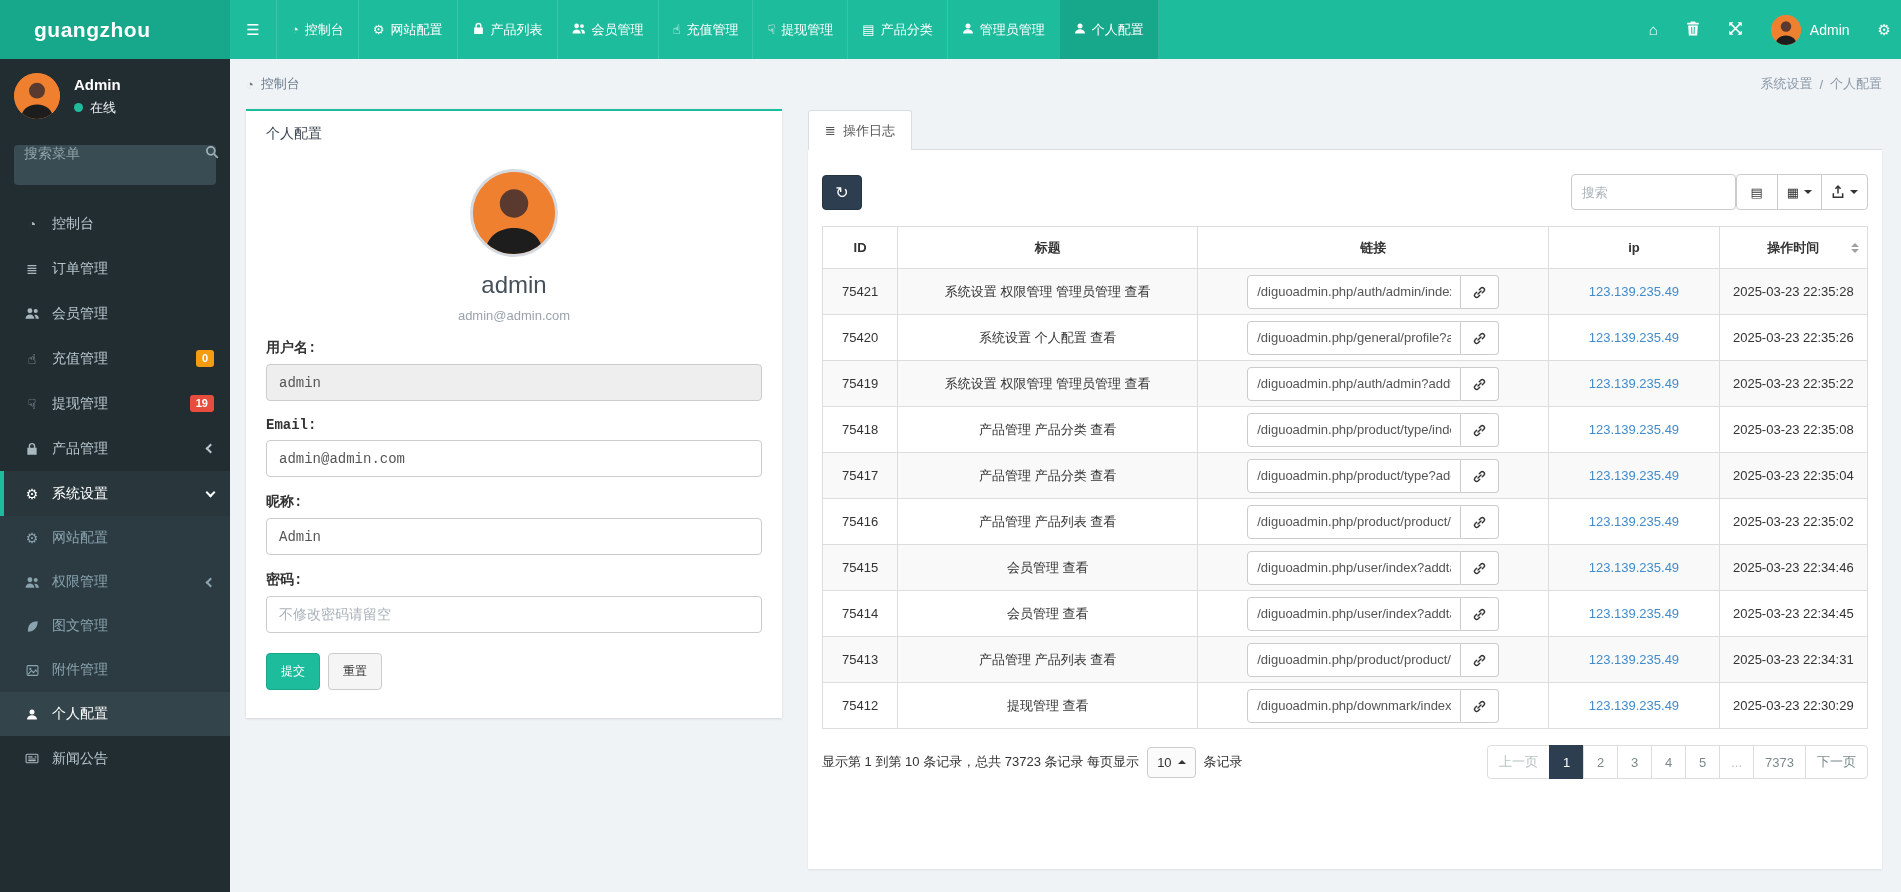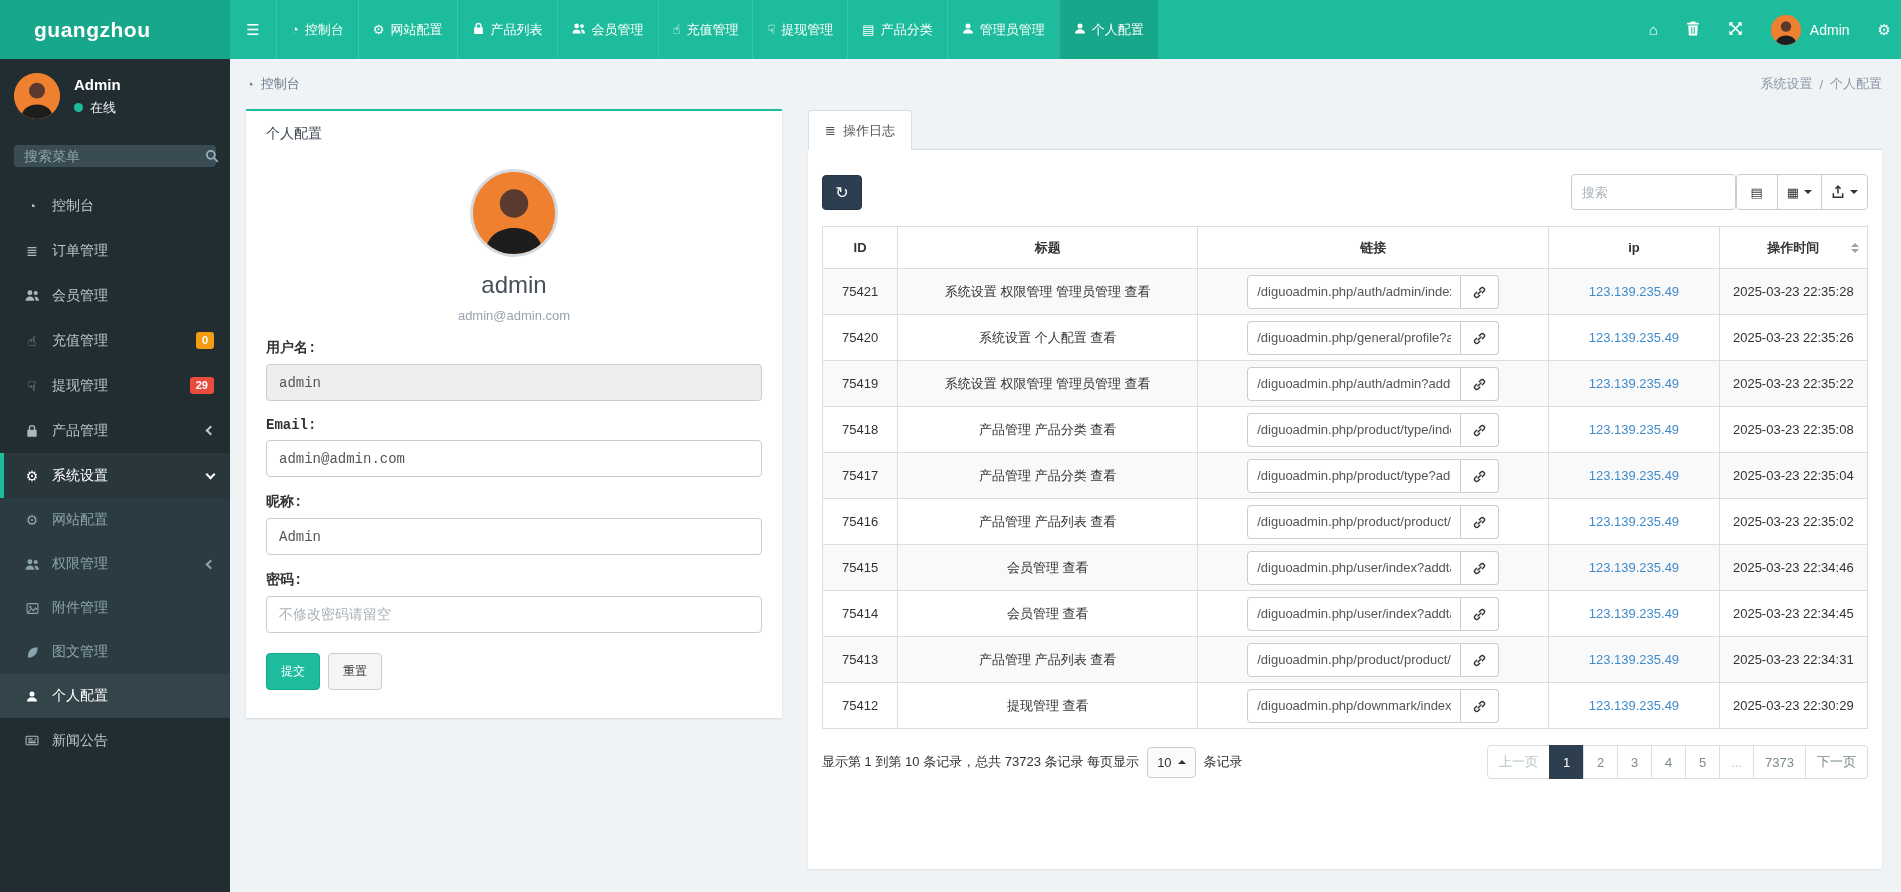--- a/index.html
+++ b/index.html
@@ -28,22 +28,22 @@
   
   .layout { display:flex; height:847px; }
 
   
   .sidebar { width:230px; background:#222d32; flex:none; color:#b8c7ce; }
   .side-user { display:flex; align-items:center; gap:14px; padding:14px 14px 16px 14px; }
   .avatar-lg { width:46px; height:46px; border-radius:50%; background:#ef8030; overflow:hidden; position:relative; flex:none; }
   .side-user-name { color:#fff; font-weight:bold; font-size:15px; margin-bottom:6px; }
   .side-user-status { font-size:13px; color:#eef3f4; display:flex; align-items:center; gap:7px; }
   .dot { width:9px; height:9px; border-radius:50%; background:#1dbc9c; display:inline-block; }
-  .side-search { margin:10px 14px 16px 14px; background:#394c53; border-radius:4px; height:22px;
-                 display:flex; align-items:center; padding:0 10px; }
+  .side-search { margin:10px 14px 16px 14px; background:#394c53; border-radius:4px; height:40px;
+                 display:flex; align-items:flex-start; padding:0 10px; }
   .side-search input { flex:1; background:transparent; border:none; outline:none; color:#d3dde1; font-size:14px; }
   .side-search input::placeholder { color:#90a3ab; }
   .side-search .ico { color:#9fb2ba; }
   .menu { list-style:none; }
   .menu-item { height:45px; display:flex; align-items:center; gap:10px; padding:0 16px 0 18px;
                font-size:14px; cursor:pointer; border-left:4px solid transparent; }
   .menu-item .mico { width:20px; text-align:center; font-size:14px; flex:none; color:#a9b8bf; }
   .menu-item .lbl { flex:1; }
   .menu-item.active-parent { background:#29373d; border-left-color:#1dbc9c; color:#fff; }
   .menu-item.active-parent .mico { color:#fff; }
@@ -267,21 +267,21 @@
         <span class="lbl">会员管理</span>
       </li>
       <li class="menu-item">
         <span class="mico">☝</span>
         <span class="lbl">充值管理</span>
         <span class="badge orange">0</span>
       </li>
       <li class="menu-item">
         <span class="mico">☟</span>
         <span class="lbl">提现管理</span>
-        <span class="badge red">29</span>
+        <span class="badge red">19</span>
       </li>
       <li class="menu-item">
         <span class="mico isvg"><svg width="14" height="14" viewBox="0 0 12 12" fill="currentColor">
               <path d="M3.2 5V3.6a2.8 2.8 0 015.6 0V5h1.2v6H2V5h1.2zm1.2 0h3.2V3.6a1.6 1.6 0 00-3.2 0V5z"></path>
             </svg></span>
         <span class="lbl">产品管理</span>
         <span class="chev chev-left"></span>
       </li>
       <li class="menu-item active-parent">
         <span class="mico">⚙</span>
@@ -298,32 +298,32 @@
             <span class="mico isvg"><svg width="15" height="13" viewBox="0 0 14 12" fill="currentColor">
                   <circle cx="4.6" cy="3.4" r="2.3"></circle>
                   <path d="M0.5 11c0-2.5 1.9-4 4.1-4s4.1 1.5 4.1 4z"></path>
                   <circle cx="10" cy="3.6" r="1.9"></circle>
                   <path d="M9.6 7.1c2 .1 3.4 1.5 3.4 3.9h-3c0-1.6-.4-2.9-1.4-3.7z"></path>
                 </svg></span>
             <span class="lbl">权限管理</span>
             <span class="chev chev-left"></span>
           </li>
           <li class="menu-item">
+            <span class="mico isvg"><svg width="13" height="13" viewBox="0 0 12 12" fill="currentColor">
+                  <path d="M10.8 1.2C5.4 1.2 1.8 4 1.8 9.6c0 .4 0 .8.1 1.2C7.4 10.8 10.8 7 10.8 1.2z"></path>
+                </svg></span>
+            <span class="lbl">图文管理</span>
+          </li>
+          <li class="menu-item">
             <span class="mico isvg"><svg width="13" height="13" viewBox="0 0 12 12" fill="none" stroke="currentColor">
                   <rect x="1" y="1.5" width="10" height="9" rx="1"></rect>
                   <circle cx="4" cy="4.5" r="1" fill="currentColor" stroke="none"></circle>
                   <path d="M2 9.5 5 6l2 2 2-2.5 1 1.5" fill="none"></path>
                 </svg></span>
             <span class="lbl">附件管理</span>
-          </li>
-          <li class="menu-item">
-            <span class="mico isvg"><svg width="13" height="13" viewBox="0 0 12 12" fill="currentColor">
-                  <path d="M10.8 1.2C5.4 1.2 1.8 4 1.8 9.6c0 .4 0 .8.1 1.2C7.4 10.8 10.8 7 10.8 1.2z"></path>
-                </svg></span>
-            <span class="lbl">图文管理</span>
           </li>
           <li class="menu-item active">
             <span class="mico isvg"><svg width="12" height="13" viewBox="0 0 12 12" fill="currentColor">
                   <circle cx="6" cy="3.4" r="2.5"></circle>
                   <path d="M1 11c0-2.7 2.2-4.3 5-4.3S11 8.3 11 11z"></path>
                 </svg></span>
             <span class="lbl">个人配置</span>
           </li>
         </ul>
       </li>

